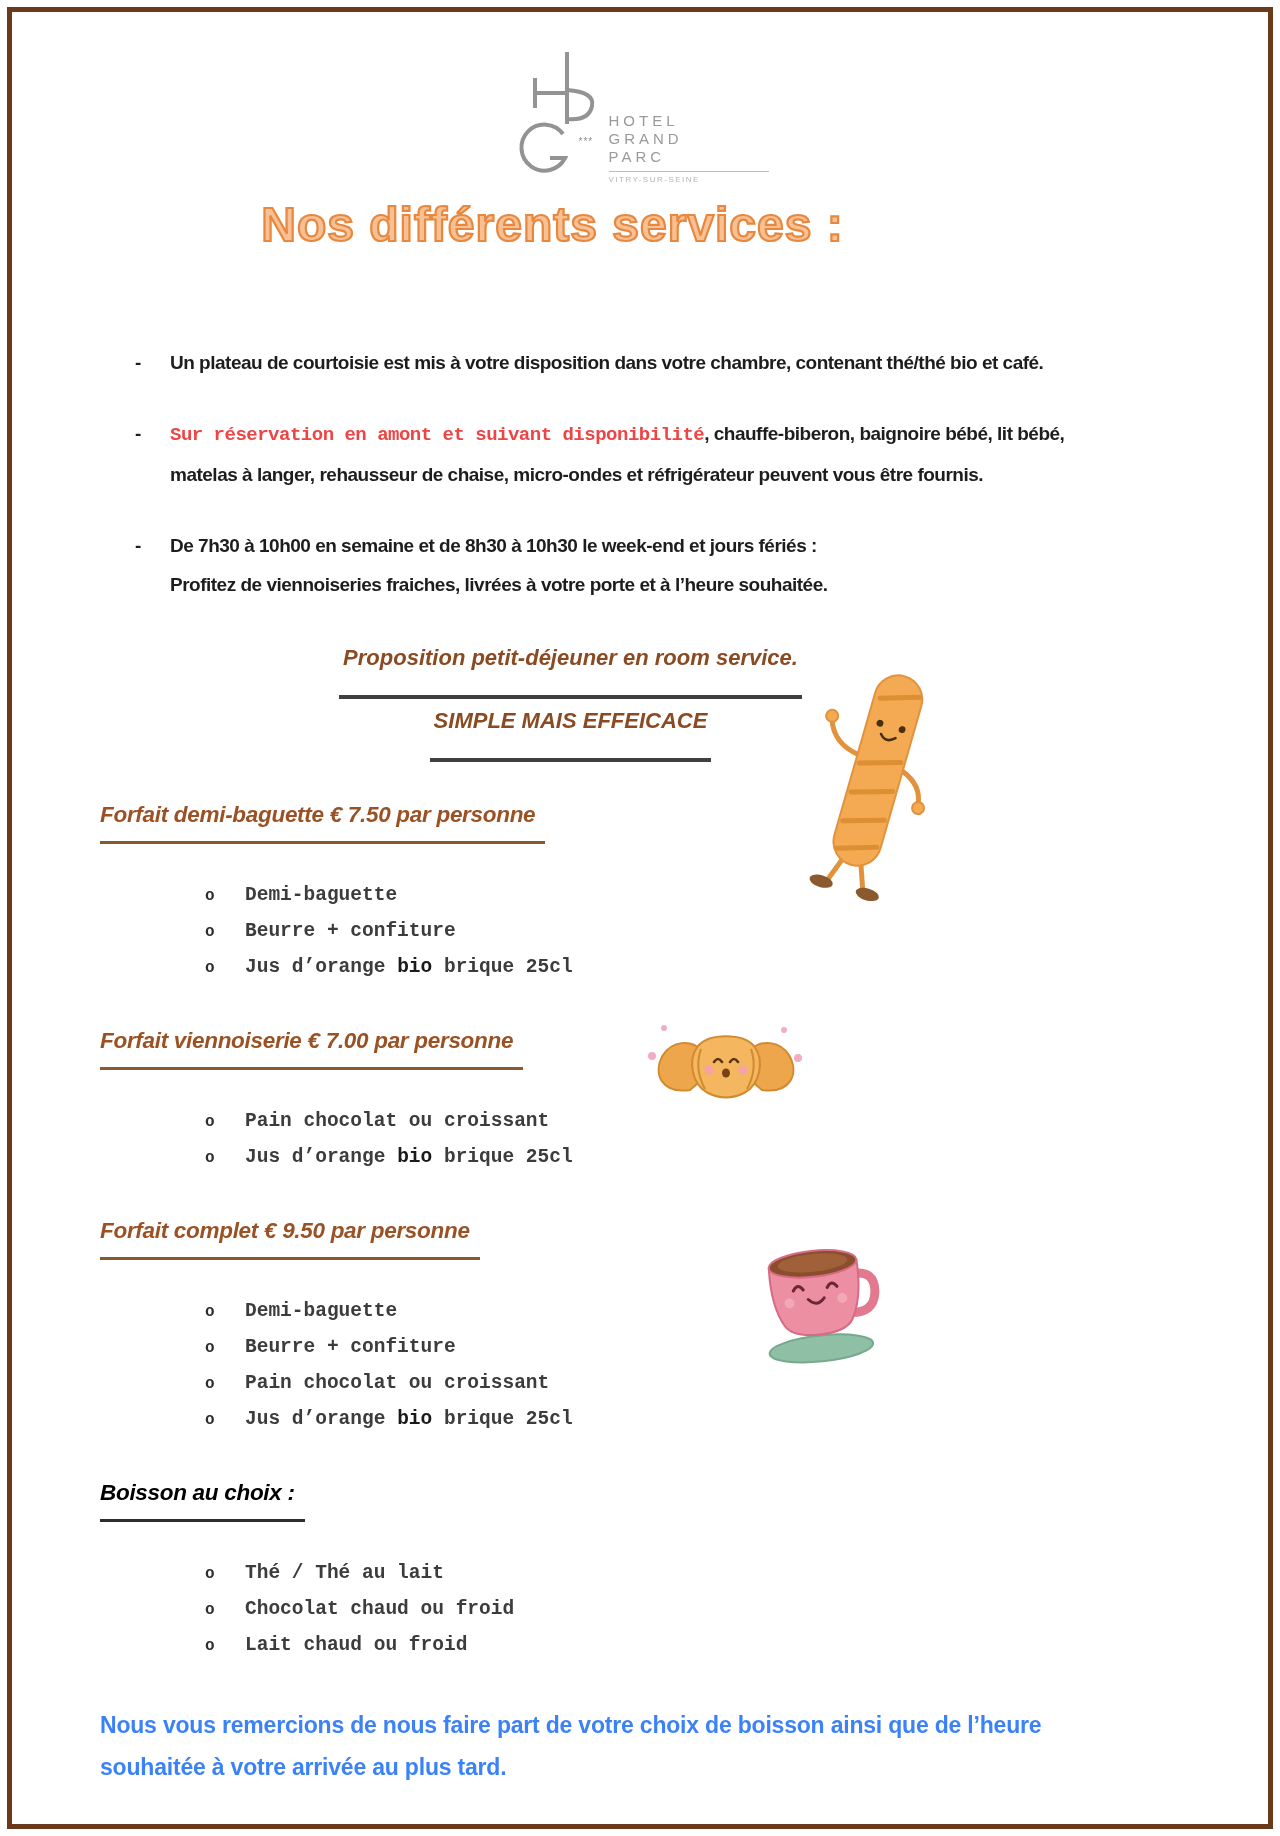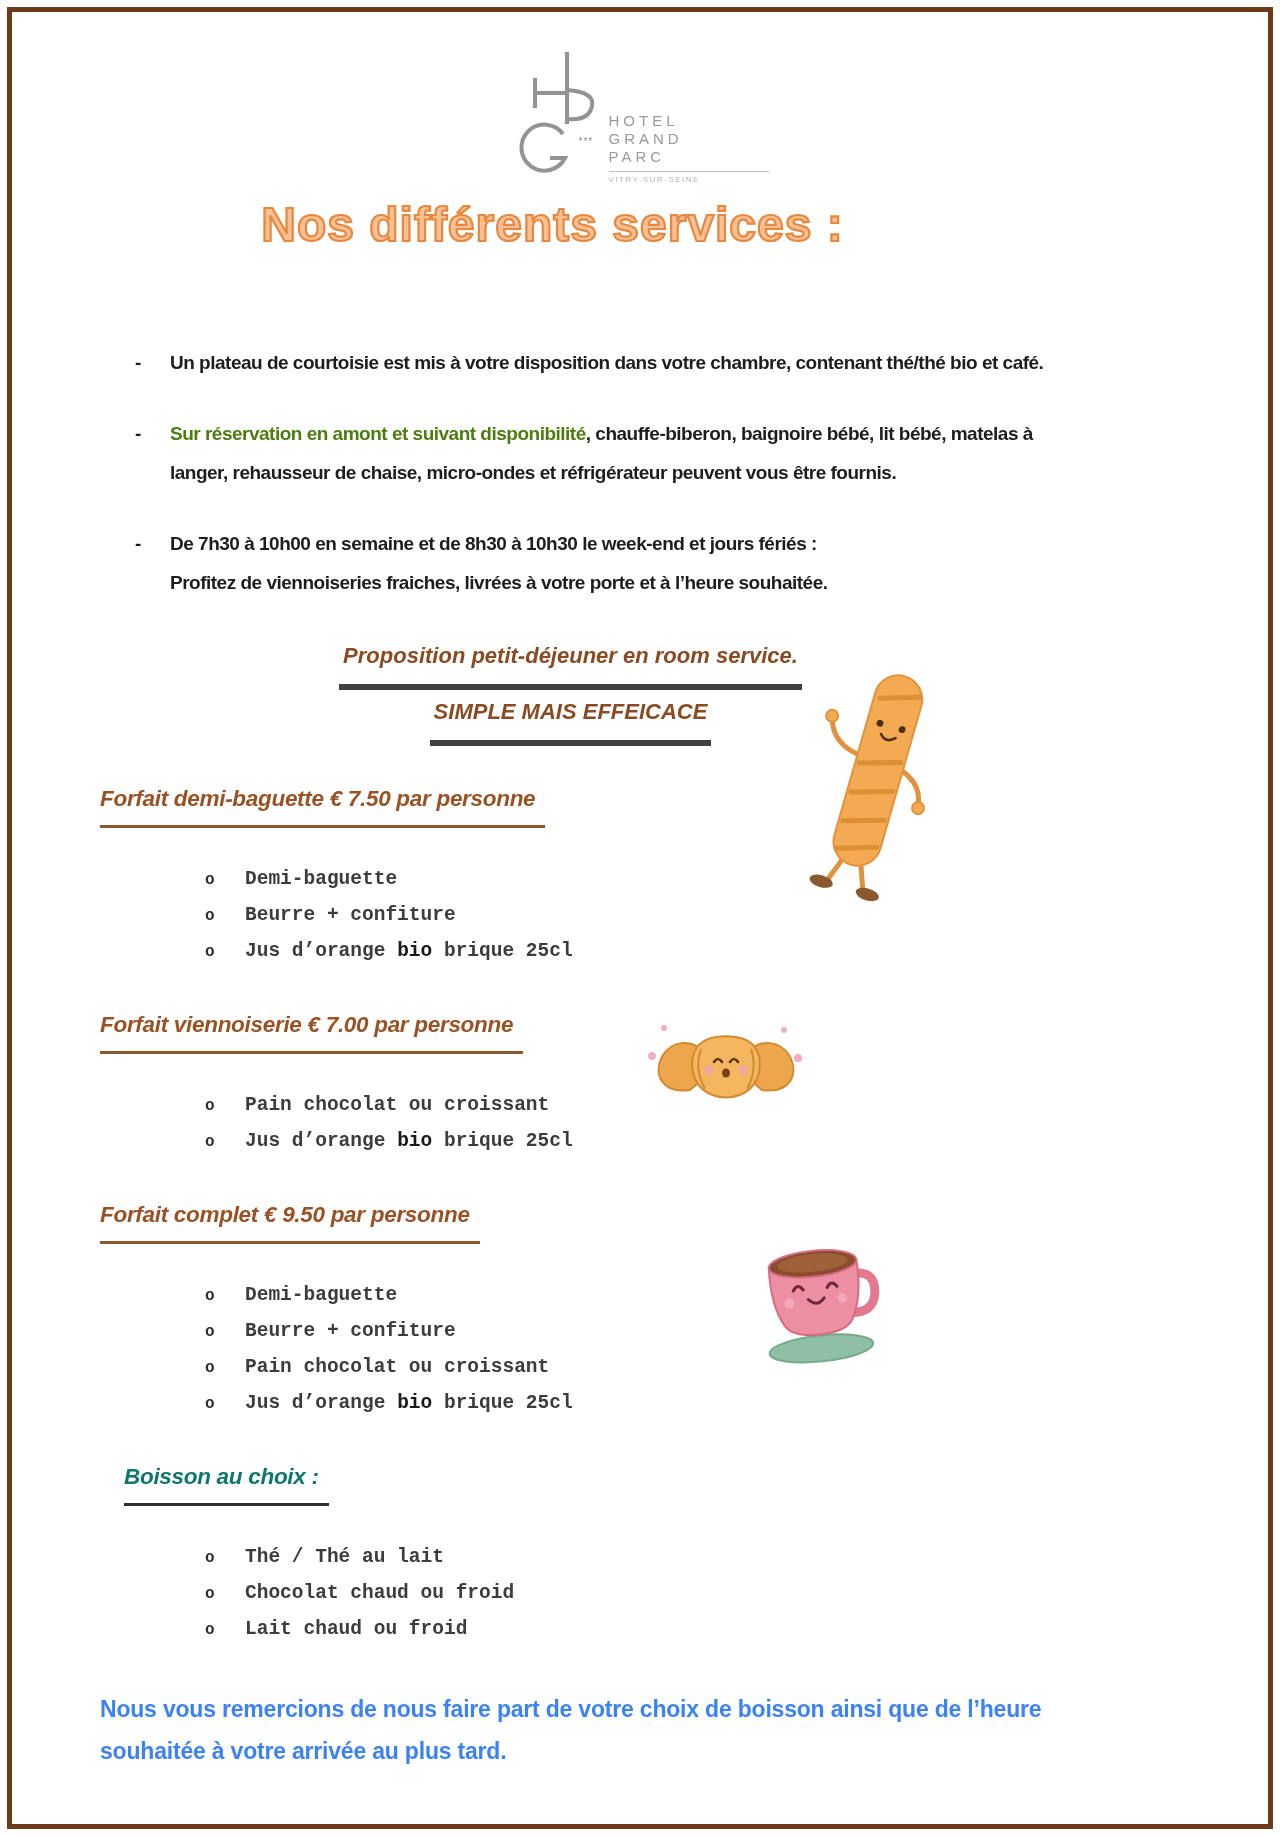--- a/index.html
+++ b/index.html
@@ -29,37 +29,37 @@
   }
 
   
   #intro-list{margin-top:87px;}
   .intro-item{
     position:relative;padding-left:70px;margin-bottom:32px;max-width:905px;
     font-size:19px;font-weight:700;letter-spacing:-0.5px;line-height:39px;color:#1d1d1d;
   }
   .intro-text{white-space:pre-line;}
   .dash-marker{position:absolute;left:35px;top:0;font-weight:700;}
-  .red-text{color:#4d7c0f;}
+  .red-text{color:#ef4444;font-family:Liberation Mono, monospace;}
 
   
   .subtitle{margin-top:24px;line-height:44px;}
   .subtitle-line{
     display:inline-block;font-size:22px;font-weight:700;font-style:italic;color:#8a4a22;
-    border-bottom:6px solid #404040;padding:0 4px 6px 4px;margin-left:36px;
+    border-bottom:4px solid #404040;padding:0 4px 15px 4px;margin-left:36px;
   }
 
   
   #sections{margin-top:34px;}
   .menu-section{margin-bottom:36px;}
   .section-heading{
     margin:0;display:inline-block;font-size:22.5px;line-height:37px;font-weight:700;font-style:italic;
     letter-spacing:-0.3px;color:#9a5224;border-bottom:3px solid #8a5a2e;padding:0 10px 8px 0;
   }
-  .section-heading.dark{color:#0f766e;border-bottom-color:#2e2e2e;margin-left:24px;}
+  .section-heading.dark{color:#000000;border-bottom-color:#2e2e2e;}
   .section-items{margin-top:34px;padding-left:105px;font-family:Liberation Mono, monospace;}
   .item-row{font-size:19.5px;line-height:35px;font-weight:600;color:#3c3c3c;}
   .o-marker{display:inline-block;width:40px;font-size:16px;font-weight:700;color:#2e2e2e;}
   .item-text .bold{font-weight:800;color:#1a1a1a;}
 
   
   .closing{
     margin:40px 0 0 0;max-width:1090px;font-size:23px;line-height:42px;font-weight:700;
     letter-spacing:-0.2px;color:#3b82f6;
   }

